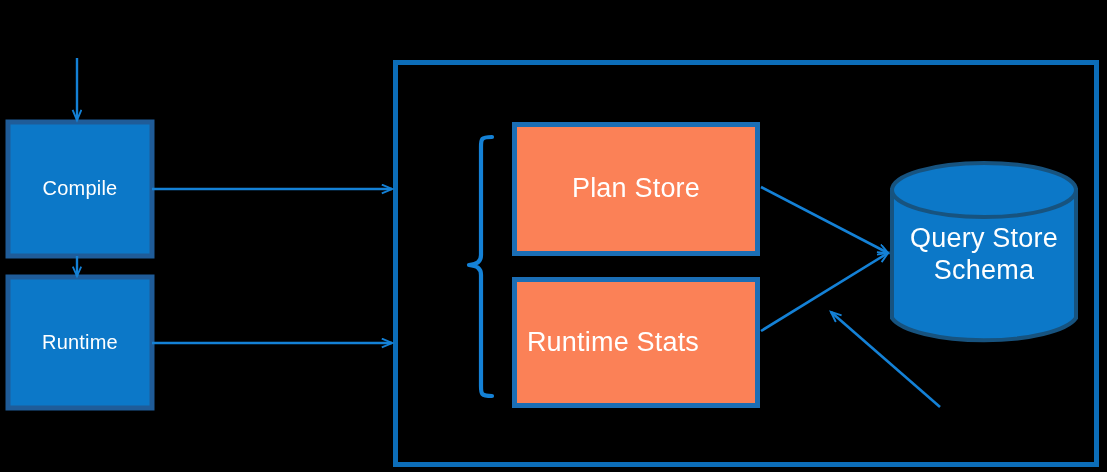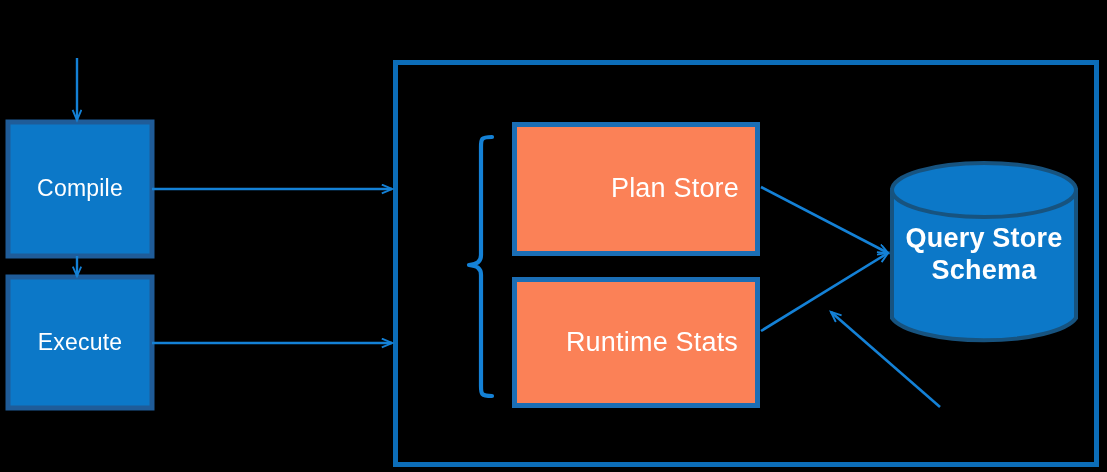--- a/index.html
+++ b/index.html
@@ -29,23 +29,23 @@
     font-weight: 400;
     text-align: center;
     line-height: 1.18;
     letter-spacing: 0.2px;
     white-space: pre-line;
     display: flex;
     align-items: center;
     justify-content: center;
     pointer-events: none;
   }
-  .lbl-process { font-size: 23px; }
-  .lbl-store   { font-size: 27px; padding-left: 39px; }
-  .lbl-db      { font-size: 27px; font-weight: bold; }
+  .lbl-process { font-size: 20px; }
+  .lbl-store   { font-size: 27px; }
+  .lbl-db      { font-size: 27px; }
 </style>
 </head>
 <body>
 
 <div id="stage">
 
   <svg id="vector-layer" viewBox="0 0 1107 472" xmlns="http://www.w3.org/2000/svg">
 
     <defs>
       <marker id="arrowOpen" markerWidth="14" markerHeight="14" refX="11.2" refY="5" orient="auto" markerUnits="userSpaceOnUse">
@@ -92,21 +92,21 @@
     <line x1="761" y1="187" x2="888" y2="253" stroke="#1481D6" stroke-width="2.6" marker-end="url(#arrowOpen)"></line>
 
     <line x1="761" y1="331" x2="888" y2="253" stroke="#1481D6" stroke-width="2.6" marker-end="url(#arrowOpen)"></line>
 
     <line x1="940" y1="407" x2="831" y2="312" stroke="#1481D6" stroke-width="2.6" marker-end="url(#arrowOpen)"></line>
 
   </svg>
 
   <div class="node-label lbl-process" style="left:8px; top:122px; width:144px; height:134px;">Compile</div>
 
-  <div class="node-label lbl-process" style="left:8px; top:277px; width:144px; height:131px;">Execute</div>
+  <div class="node-label lbl-process" style="left:8px; top:277px; width:144px; height:131px;">Runtime</div>
 
   <div class="node-label lbl-store" style="left:512px; top:122px; width:248px; height:134px;">Plan Store</div>
 
   <div class="node-label lbl-store" style="left:512px; top:277px; width:202px; height:131px;">Runtime Stats</div>
 
   <div class="node-label lbl-db" style="left:890px; top:200px; width:188px; height:110px;">Query Store
 Schema</div>
 
 </div>
 

